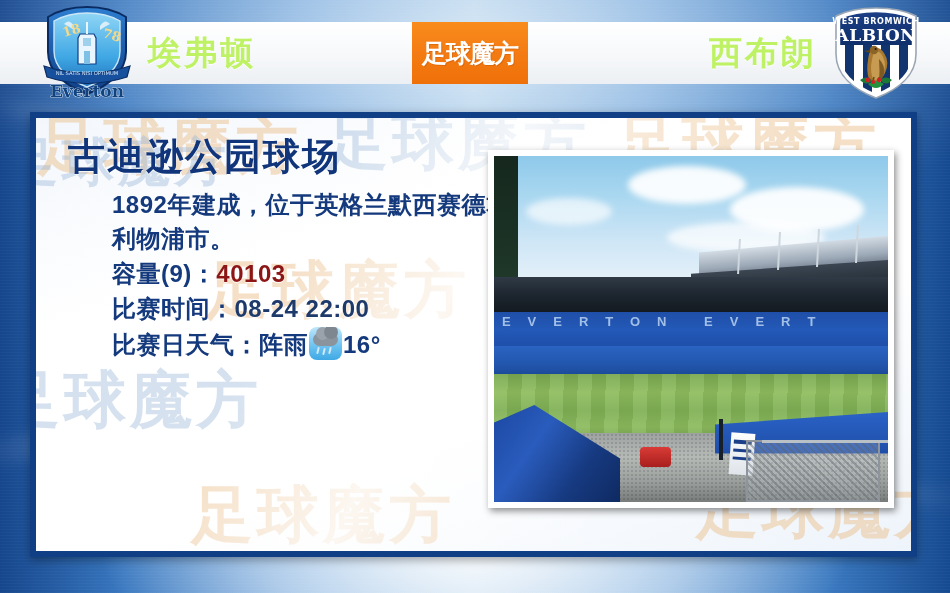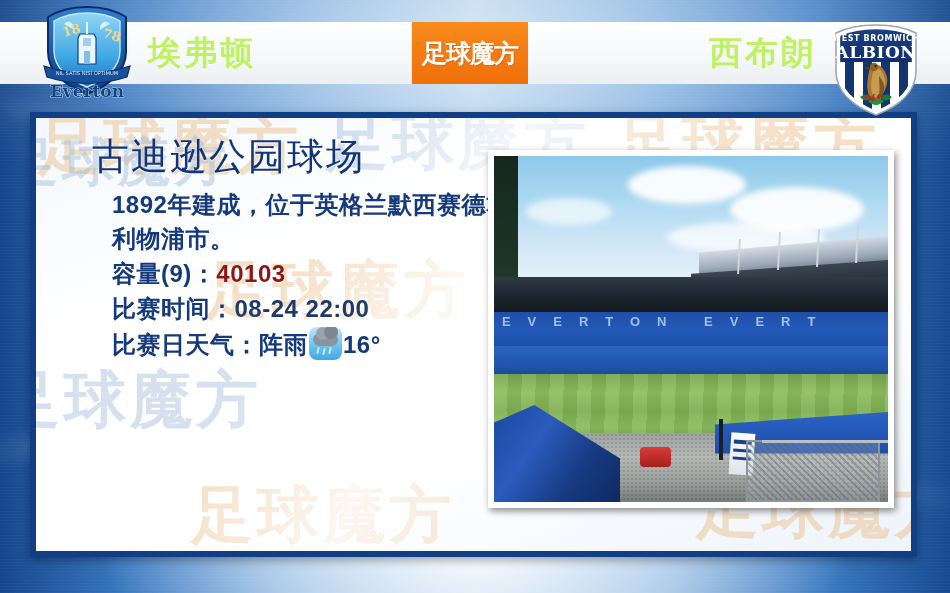--- a/index.html
+++ b/index.html
@@ -51,21 +51,21 @@
   #center-logo .lg-text{
     font-size:25px; font-weight:bold; color:#fff;
     letter-spacing:-1px; line-height:1;
     font-family:"DejaVu Sans",sans-serif;
     text-shadow:1px 1px 0 rgba(180,80,0,.35);
   }
 
   
   .crest{ position:absolute; z-index:9; }
   #crest-home{ left:34px; top:4px; width:106px; height:98px; }
-  #crest-away{ right:22px; top:21px; width:104px; height:98px; }
+  #crest-away{ right:22px; top:4px; width:104px; height:98px; }
 
   
   #panel{
     position:absolute; left:30px; top:112px; width:887px; height:445px;
     border:6px solid #103f86;
     background:linear-gradient(160deg,#f3f7fc 0%,#ffffff 30%,#ffffff 62%,#eef4fb 100%);
     box-shadow:0 3px 9px rgba(0,0,0,.35);
     overflow:hidden; z-index:6;
   }
   
@@ -83,24 +83,23 @@
     position:absolute; inset:0;
     background:linear-gradient(115deg,rgba(255,255,255,0) 30%,rgba(255,255,255,.75) 46%,rgba(255,255,255,.25) 58%,rgba(255,255,255,0) 72%);
     pointer-events:none;
   }
 
   
   #info{
     position:absolute; left:32px; top:18px; width:420px; z-index:4;
   }
   #stadium-title{
-    font-size:37px; font-weight:normal; color:#10357a;
+    font-size:37px; font-weight:bold; color:#10357a;
     letter-spacing:2px; line-height:1.15; margin-bottom:9px;
     text-shadow:0 1px 1px rgba(255,255,255,.9);
-    margin-left:24px;
   }
   .info-line{
     font-size:24px; font-weight:bold; color:#143a7d;
     line-height:1.45; letter-spacing:.5px; white-space:nowrap;
     text-shadow:0 1px 1px rgba(255,255,255,.9);
     margin-left:44px;
   }
   .info-line.desc{ white-space:normal; width:400px; }
   .val-red{ color:#8c1616; }
   .times{ color:#1d3a6b; font-weight:bold; }

